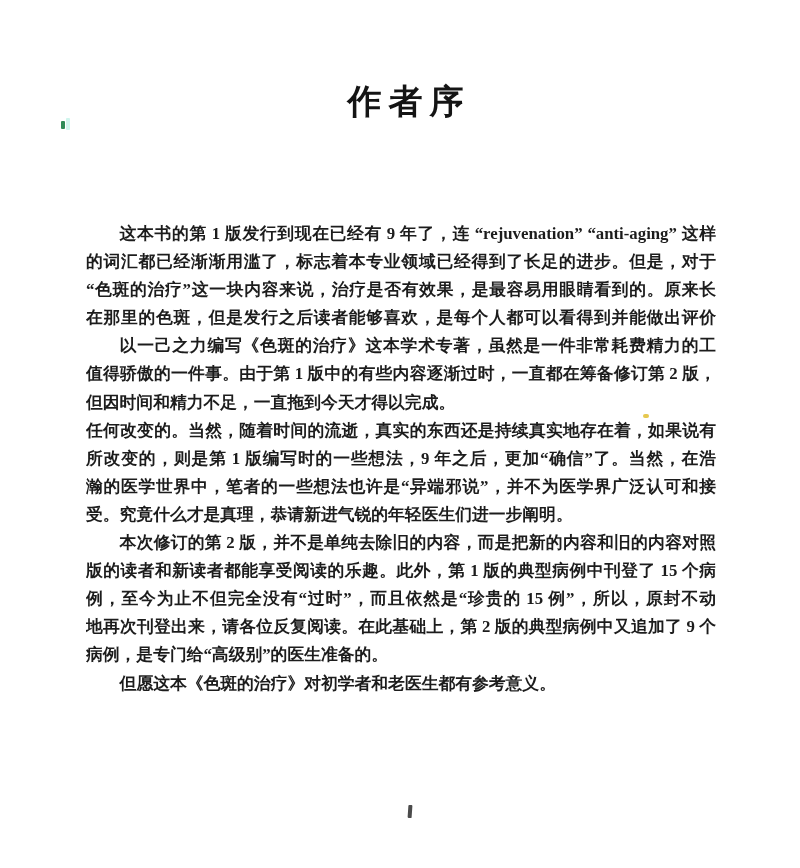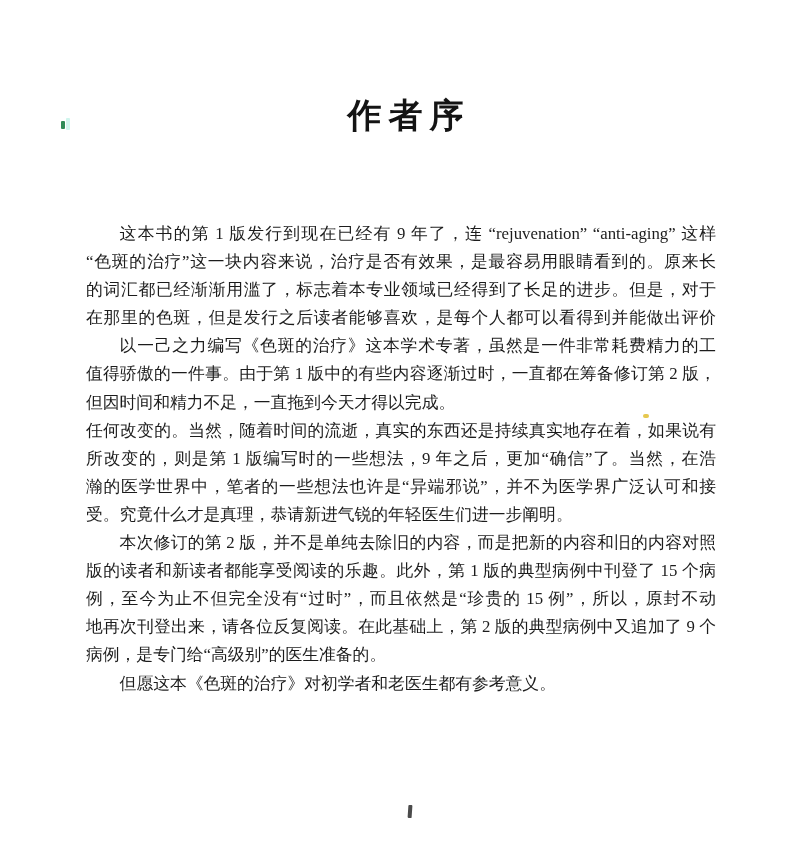--- a/index.html
+++ b/index.html
@@ -12,21 +12,21 @@
     font-family: "Liberation Serif", "DejaVu Serif", serif;
   }
   .page {
     position: relative;
     width: 800px;
     height: 868px;
     background: #ffffff;
   }
   .title {
     position: absolute;
-    top: 93px;
+    top: 79px;
     left: 0;
     width: 100%;
     margin: 0;
     text-align: center;
     padding-left: 18px;
     box-sizing: border-box;
     font-size: 34px;
     font-weight: 700;
     letter-spacing: 7px;
     color: #141414;
@@ -65,24 +65,24 @@
 
 <div class="page">
 
   <span class="mark green" style="background: rgb(46, 139, 87);"></span>
   <span class="mark cyan" style="background: rgb(169, 236, 223);"></span>
   <span class="mark yellow" style="background: rgb(230, 200, 79);"></span>
   <span class="mark smudge" style="background: rgb(43, 43, 43);"></span>
 
   <h1 class="title">作者序</h1>
 
-  <div class="body-text" id="body-text" style="color: rgb(28, 28, 28);">
+  <div class="body-text" id="body-text" style="color: rgb(28, 28, 28); font-weight: bold;">
       <div class="line indent">这本书的第 1 版发行到现在已经有 9 年了，连 “rejuvenation” “anti-aging” 这样</div>
+      <div class="line">的词汇都已经渐渐用滥了，标志着本专业领域已经得到了长足的进步。但是，对于</div>
       <div class="line">“色斑的治疗”这一块内容来说，治疗是否有效果，是最容易用眼睛看到的。原来长</div>
-      <div class="line">的词汇都已经渐渐用滥了，标志着本专业领域已经得到了长足的进步。但是，对于</div>
       <div class="line last">在那里的色斑，但是发行之后读者能够喜欢，是每个人都可以看得到并能做出评价的。</div>
       <div class="line indent">以一己之力编写《色斑的治疗》这本学术专著，虽然是一件非常耗费精力的工作，</div>
       <div class="line">值得骄傲的一件事。由于第 1 版中的有些内容逐渐过时，一直都在筹备修订第 2 版，</div>
       <div class="line last">但因时间和精力不足，一直拖到今天才得以完成。</div>
       <div class="line">任何改变的。当然，随着时间的流逝，真实的东西还是持续真实地存在着，如果说有</div>
       <div class="line">所改变的，则是第 1 版编写时的一些想法，9 年之后，更加“确信”了。当然，在浩</div>
       <div class="line">瀚的医学世界中，笔者的一些想法也许是“异端邪说”，并不为医学界广泛认可和接</div>
       <div class="line last">受。究竟什么才是真理，恭请新进气锐的年轻医生们进一步阐明。</div>
       <div class="line indent">本次修订的第 2 版，并不是单纯去除旧的内容，而是把新的内容和旧的内容对照</div>
       <div class="line">版的读者和新读者都能享受阅读的乐趣。此外，第 1 版的典型病例中刊登了 15 个病</div>

